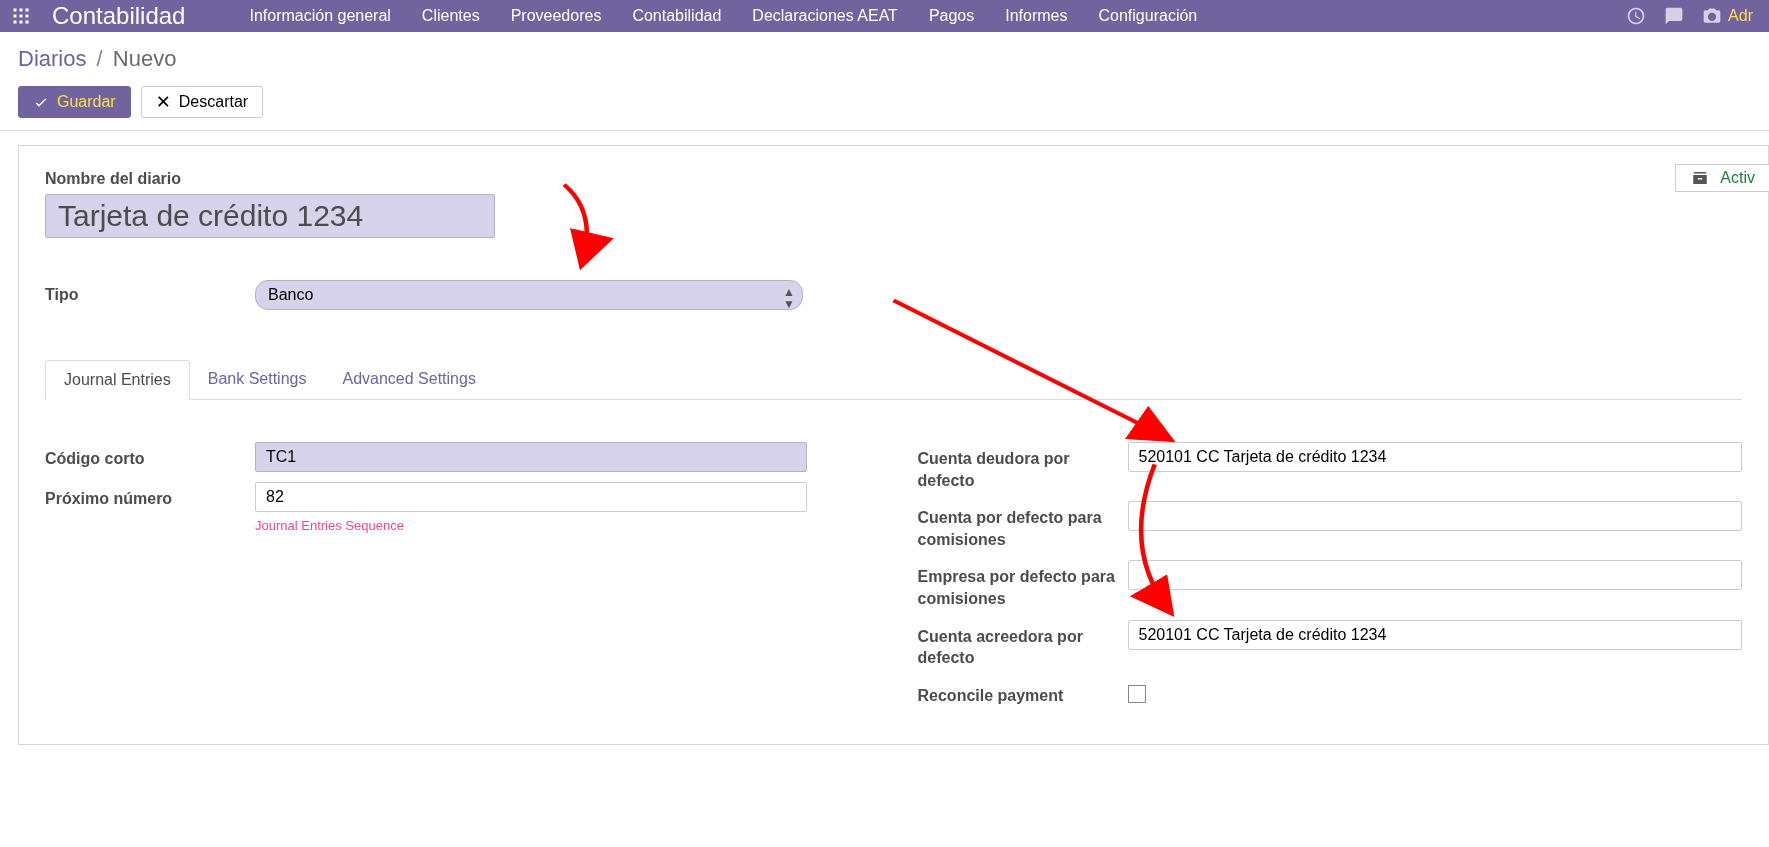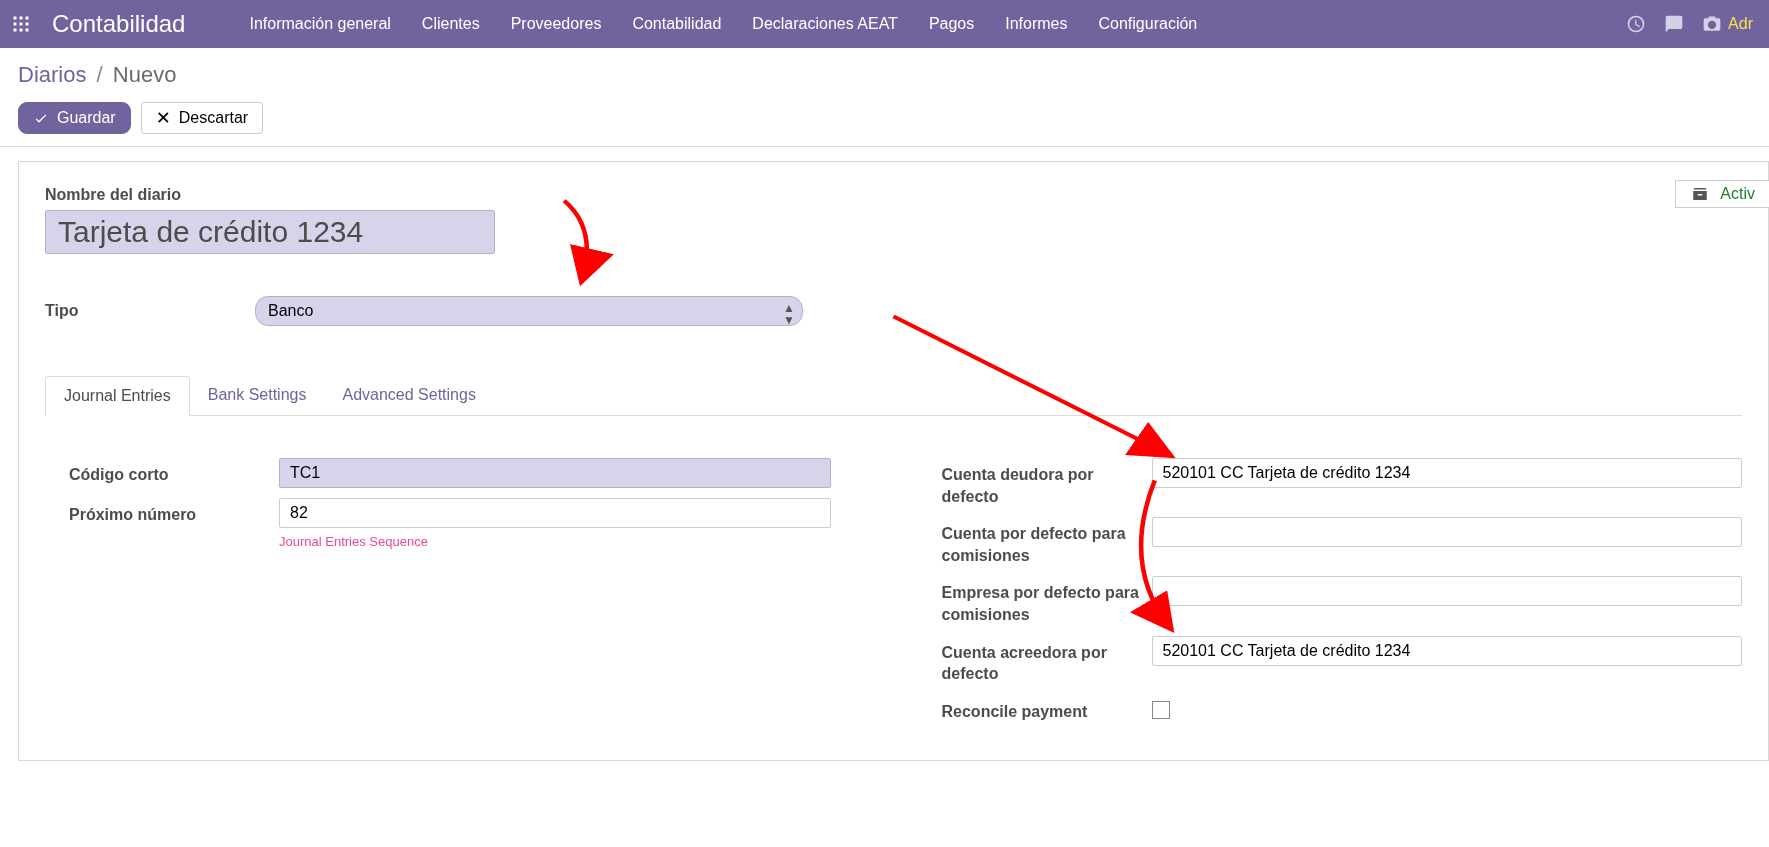--- a/index.html
+++ b/index.html
@@ -1,35 +1,35 @@
 <!DOCTYPE html>
 <html><head>
 <meta charset="utf-8">
 <style>
   * { box-sizing: border-box; margin: 0; padding: 0; }
   body { font-family: -apple-system, BlinkMacSystemFont, "Segoe UI", Helvetica, Arial, sans-serif; font-size: 15px; color: #4c4c4c; background: #fff; }
   
-  .topbar { background: #71639e; color: #fff; height: 48px; display: flex; align-items: center; padding: 0 10px; }
+  .topbar { background: #71639e; color: #fff; height: 32px; display: flex; align-items: center; padding: 0 10px; }
   .topbar .apps-icon { width: 22px; height: 22px; margin-right: 20px; display:flex; align-items:center; justify-content:center; cursor:pointer; }
   .topbar .apps-icon svg { fill: #fff; }
   .app-title { font-size: 24px; color: #fff; margin-right: 50px; font-weight: 400; }
   .topnav { display: flex; gap: 3px; flex: 1; }
   .topnav .nav-item { color: #fff; padding: 10px 14px; font-size: 16px; cursor: pointer; white-space: nowrap; }
   .topbar-right { display:flex; align-items:center; gap:18px; padding-right:6px;}
   .topbar-right .ticon { width:20px; height:20px; fill:#d5d1e4; cursor:pointer;}
   .topbar-right .adm { color:#fde047; font-size:16px; display:flex; align-items:center; gap:6px;}
 
   .subhead { padding: 14px 18px 12px 18px; border-bottom: 1px solid #dcdcdc; }
   .breadcrumb { font-size: 22px; margin-bottom: 14px; }
   .breadcrumb .bc-link { color: #71639e; cursor:pointer; }
   .breadcrumb .bc-sep { color: #888; margin: 0 4px; }
   .breadcrumb .bc-cur { color: #6b6b6b; }
   .actions { display:flex; gap:10px; }
   .btn { border: 1px solid #ccc; border-radius: 3px; padding: 6px 14px; font-size: 16px; cursor:pointer; display:flex; align-items:center; gap:8px; background:#fff;}
-  .btn.primary { background:#71639e; border-color:#71639e; color:#ffffff;border-radius:9px;}
+  .btn.primary { background:#71639e; border-color:#71639e; color:#fde047;}
   .btn.primary svg { fill:#fff; width:16px; height:16px;}
   .btn .x { font-size:18px; line-height:1; }
 
   .sheet-wrap { padding: 14px 0 0 18px; }
   .sheet { border:1px solid #d8d8d8; background:#fff; padding: 24px 26px 24px 26px; position:relative; min-height: 600px; }
   .activ-btn { position:absolute; top:18px; right:-1px; border:1px solid #ccc; border-right:none; padding:4px 14px; display:flex; align-items:center; gap:10px; font-size:16px; color:#1e7e34; cursor:pointer; background:#fff;}
   .activ-btn svg { width:20px; height:18px; fill:#555;}
 
   .field-label { font-weight: 600; font-size: 16px; margin-bottom: 6px; color:#4c4c4c;}
   .name-input { font-size: 30px; padding: 4px 12px; border:1px solid #b7adce; background:#d7d3eb; width:450px; color:#4c4c4c; border-radius:2px;}
@@ -39,21 +39,21 @@
   .select { flex:0 0 548px; position:relative; }
   .select-box { width:100%; border:1px solid #b7adce; background:#d7d3eb; padding:4px 28px 4px 12px; font-size:16px; height:30px; border-radius:13px;}
   .select-caret { position:absolute; right:8px; top:6px; font-size:12px; color:#555; pointer-events:none; line-height:1; }
 
   .tabs { display:flex; border-bottom:1px solid #dcdcdc; margin-top: 50px; }
   .tab { padding: 10px 18px; font-size:16px; cursor:pointer; color:#71639e; }
   .tab.active { border:1px solid #dcdcdc; border-bottom:1px solid #fff; margin-bottom:-1px; border-radius:3px 3px 0 0; color:#4c4c4c; background:#fff;}
   
   .tab-body { display:flex; gap: 48px; padding-top: 42px; }
   .col { flex:1; min-width:0; }
-  .frow { display:flex; align-items:flex-start; margin-bottom: 10px; margin-left: 24px; }
+  .frow { display:flex; align-items:flex-start; margin-bottom: 10px; }
   .frow .flabel { width:210px; font-weight:600; font-size:16px; padding-top:6px; line-height:1.35;}
   .frow .fcontrol { flex:1; }
   .text-input { width:100%; max-width:552px; border:1px solid #ccc; padding:4px 10px; font-size:16px; height:30px; border-radius:2px;}
   .text-input.hl { background:#d7d3eb; border-color:#b7adce;}
   .seq-link { color:#ec4899; font-size:13px; cursor:pointer; display:inline-block; margin-top:6px;}
   .text-input.wide { max-width: none; }
   .checkbox { width:18px; height:18px; border:1px solid #888; display:inline-block; margin-top:6px;}
 
   
   .arrows { position:absolute; top:0; left:0; width:100%; height:100%; pointer-events:none; }

